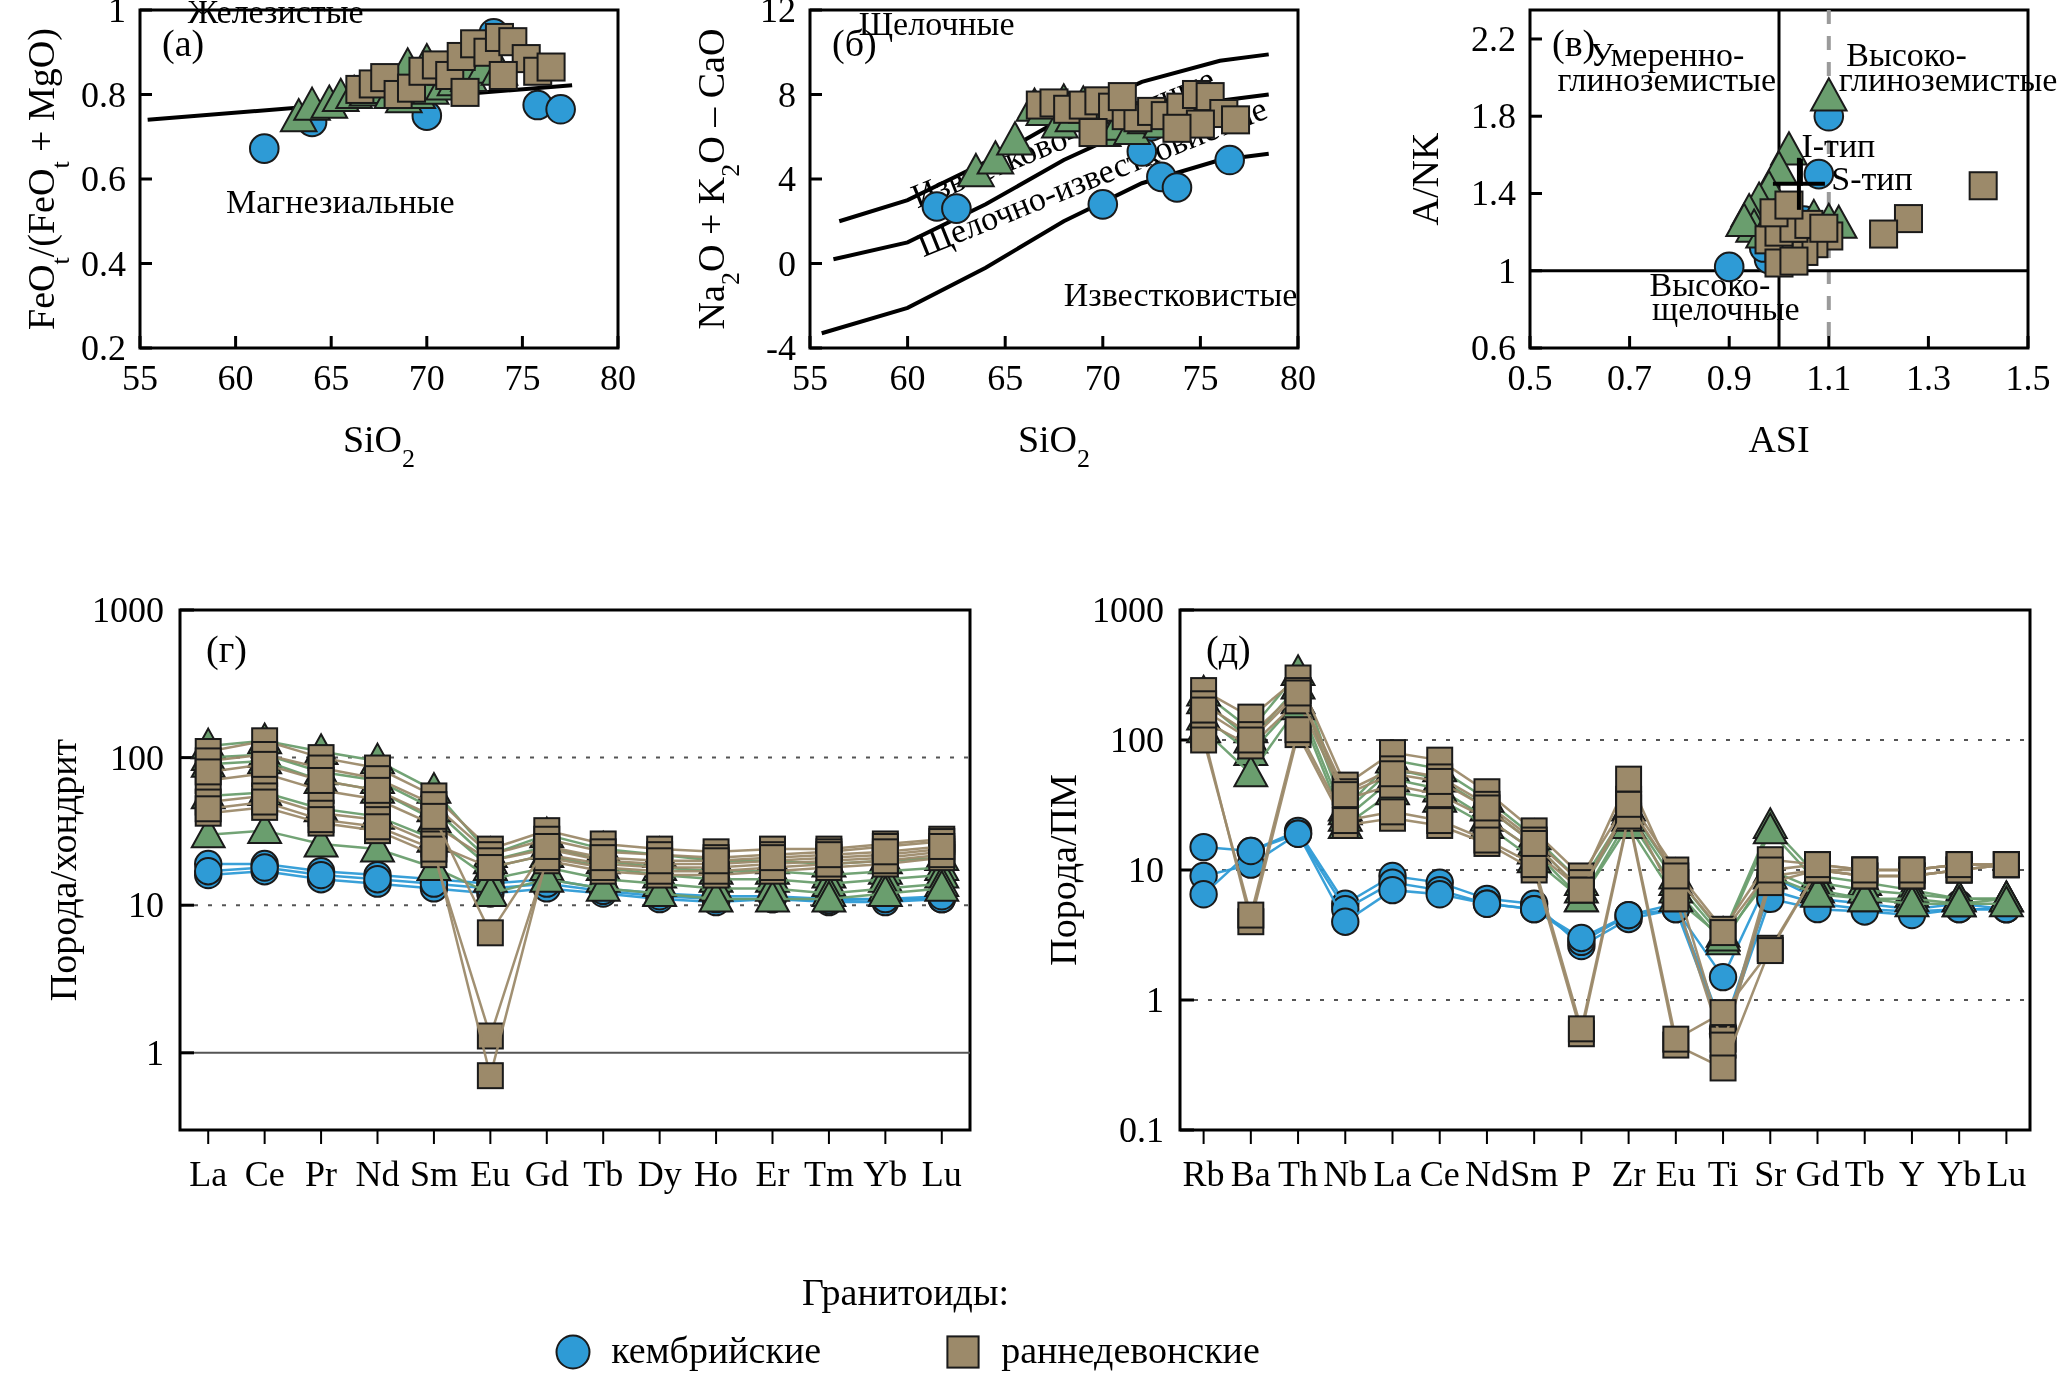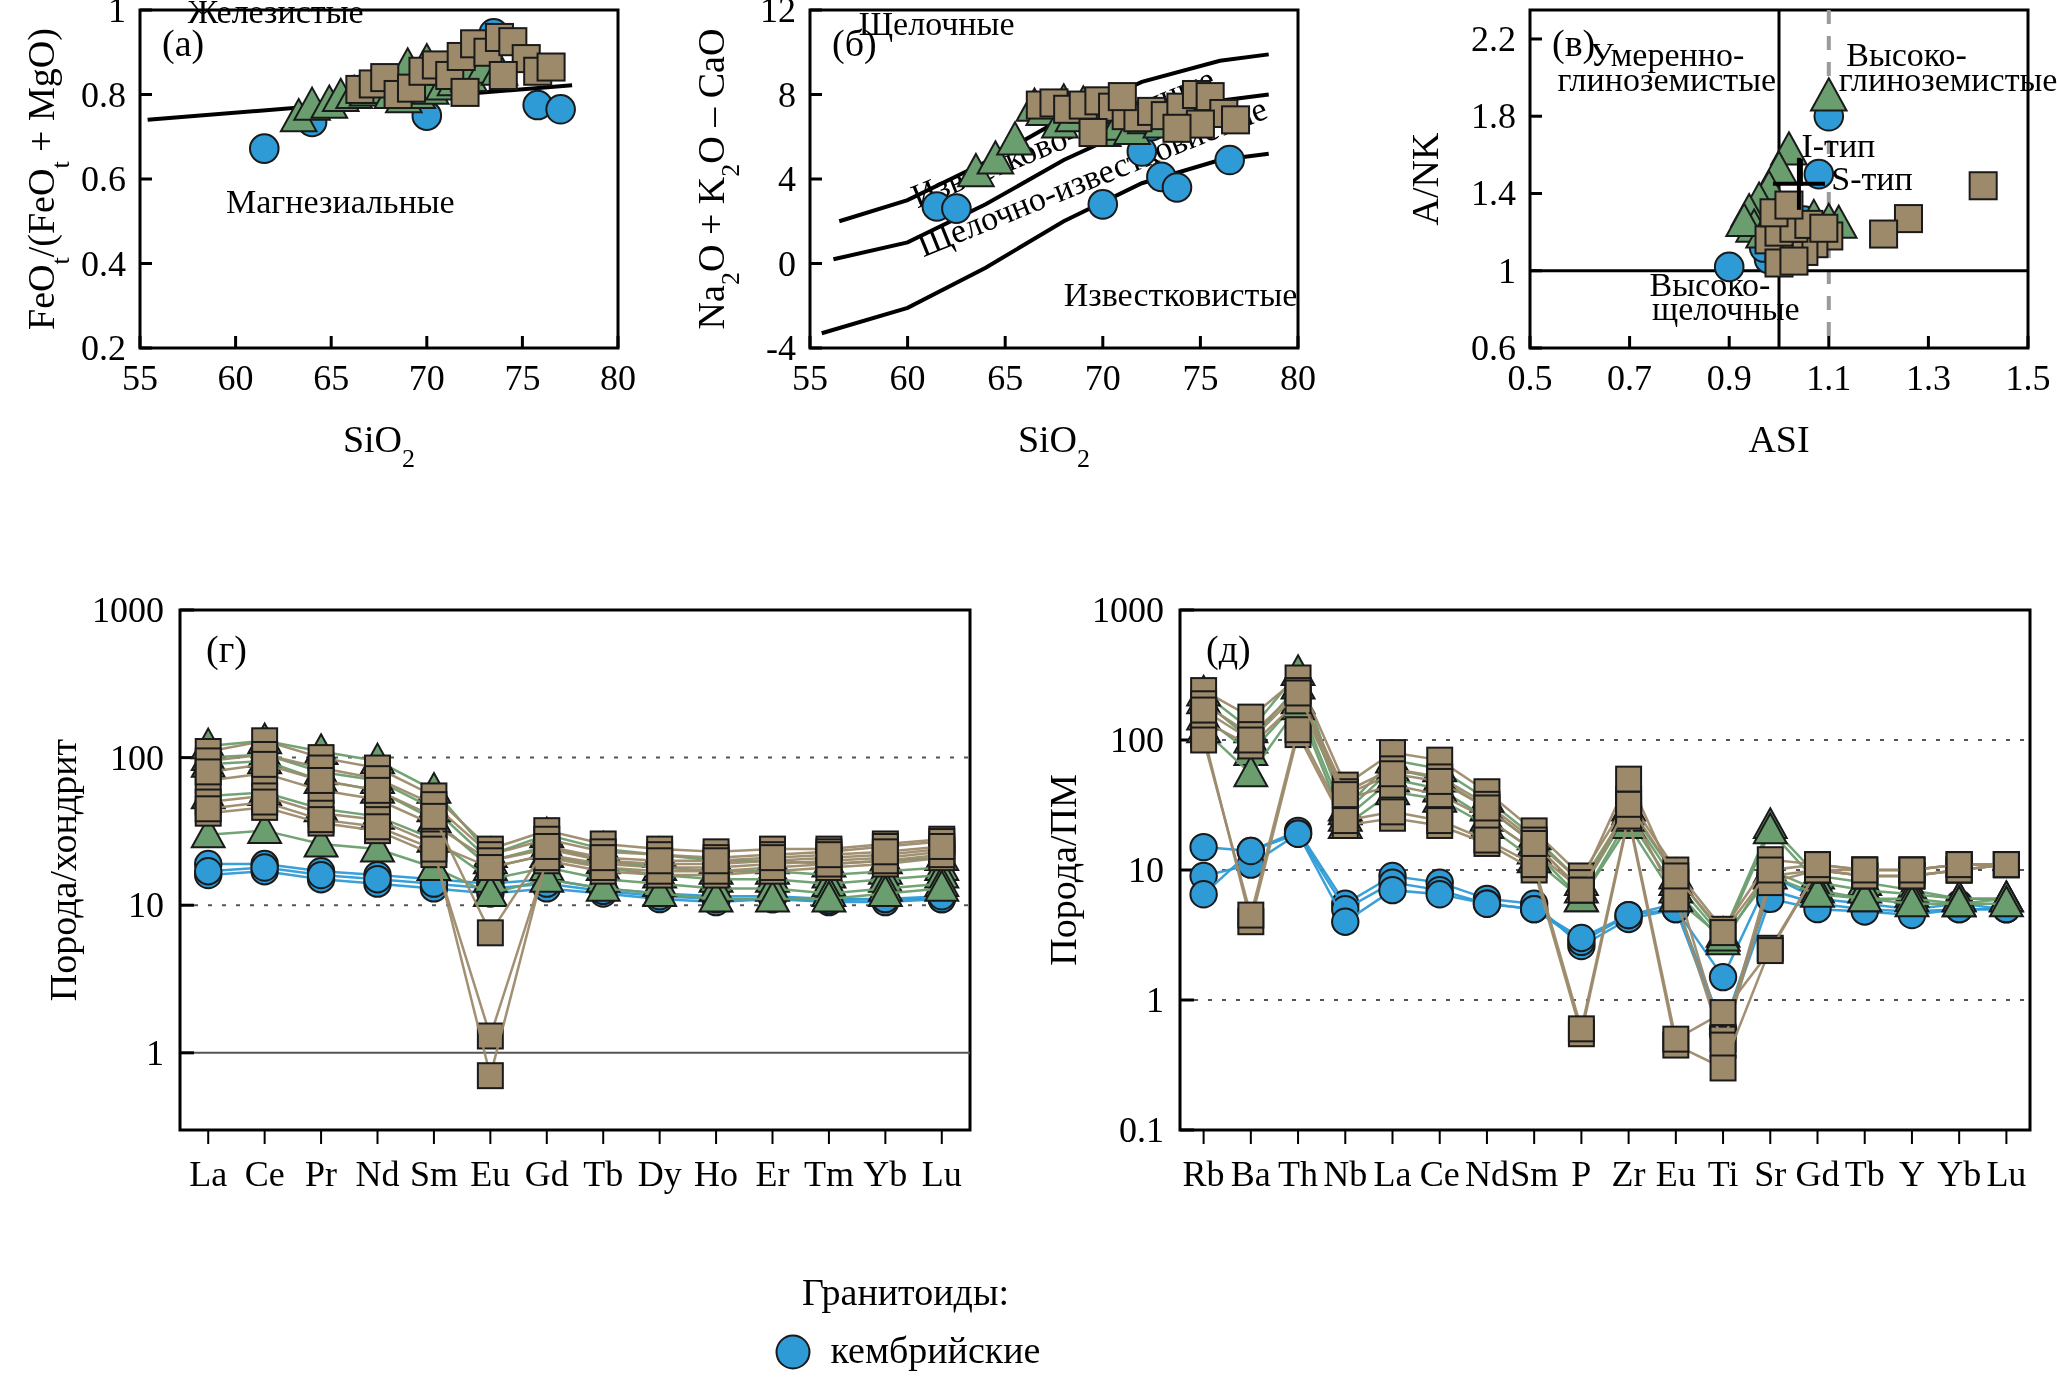--- a/index.html
+++ b/index.html
@@ -876,14 +876,20 @@
 
 <div id="legend">
   <div class="legend-title">Гранитоиды:</div>
   <div class="legend-row" id="legend-row">
       <div class="legend-entry">
         <svg width="44" height="44">
           <circle cx="22" cy="24" r="16.5" fill="#2e9bd6" stroke="#1a1a1a" stroke-width="2"></circle>
         </svg>
         <span class="lg-label">кембрийские</span>
       </div>
+      <div class="legend-entry">
+        <svg width="44" height="44">
+          <rect x="6.399999999999999" y="8.399999999999999" width="31.200000000000003" height="31.200000000000003" fill="#9c8a6a" stroke="#1a1a1a" stroke-width="2"></rect>
+        </svg>
+        <span class="lg-label">раннедевонские</span>
+      </div>
     </div>
 </div>
 
 </body></html>

